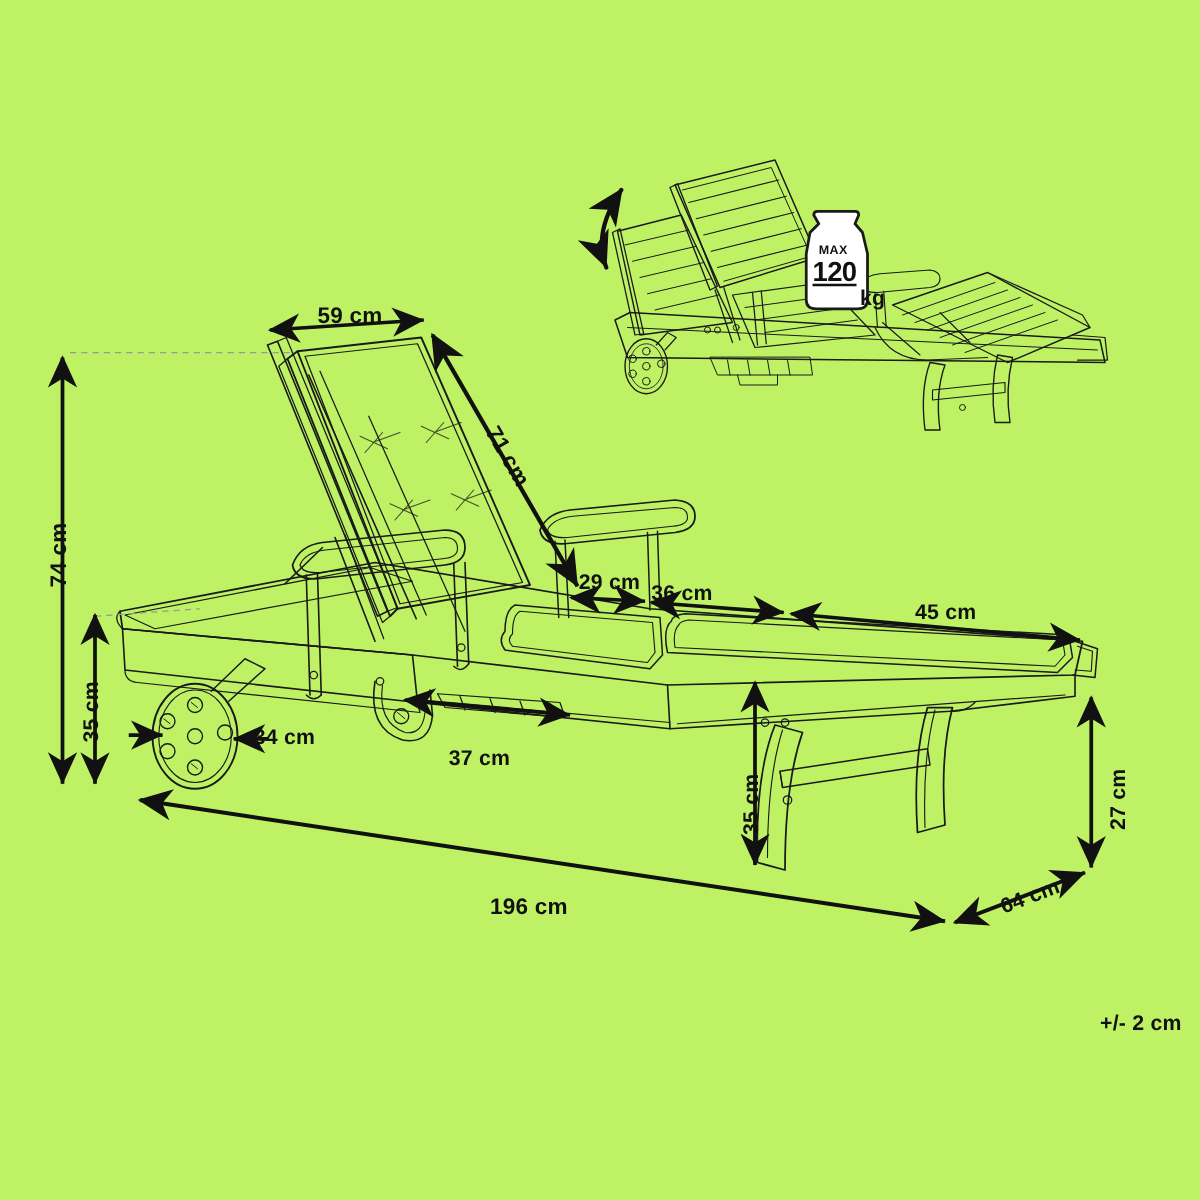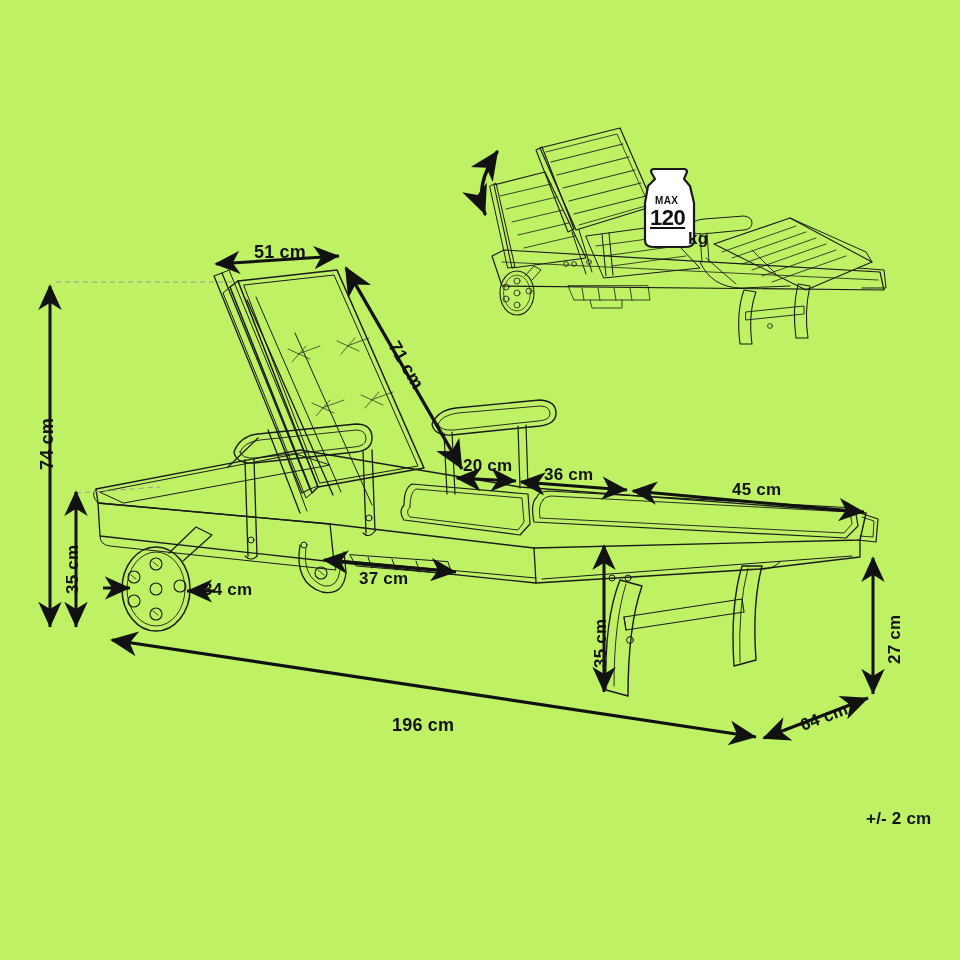--- a/index.html
+++ b/index.html
@@ -34,20 +34,21 @@
     letter-spacing: 0.2px;
     line-height: 1;
     user-select: none;
   }
   .sz-18 { font-size: 18px; }
   .sz-17 { font-size: 17px; }
   .tol {
     font-size: 17px;
     font-weight: bold;
     color: #111111;
+    margin-left: 14px;
   }
   .rot-90 { transform: rotate(-90deg); transform-origin: 0 0; }
 </style>
 </head>
 <body>
 
 <div id="stage">
 
   <svg class="layer" viewBox="0 0 960 960">
     <defs>
@@ -339,37 +340,37 @@
   <svg class="layer" viewBox="0 0 960 960">
     <g>
       <path d="M651,172 L655,179 L648,186 L645,203 L645,240 Q645,247 653,247 L686,247 Q694,247 694,240 L694,203 L690,186 L684,179 L687,172 Q687,169 684,169 L654,169 Q651,169 651,172 Z" fill="#ffffff" stroke="#1a1a1a" stroke-width="2.2" stroke-linejoin="round"></path>
     </g>
   </svg>
 
   <div class="dim-label" style="left:655px; top:196px; font-size:10px; letter-spacing:0.3px;">MAX</div>
   <div class="dim-label" style="left:650px; top:207px; font-size:22px; letter-spacing:-0.5px;text-decoration:underline;">120</div>
   <div class="dim-label" style="left:688px; top:230px; font-size:17px;">kg</div>
 
-  <div class="dim-label sz-18" style="left:254px; top:243px;">51 cm</div>
+  <div class="dim-label sz-18" style="left:254px; top:243px;">59 cm</div>
 
   <div class="dim-label sz-18" style="left:401px; top:338px; transform: rotate(60deg); transform-origin: 0 0;">71 cm</div>
 
-  <div class="dim-label sz-17" style="left:463px; top:457px;">20 cm</div>
-
-  <div class="dim-label sz-17" style="left:544px; top:466px;text-align:right;">36 cm</div>
+  <div class="dim-label sz-17" style="left:463px; top:457px;">29 cm</div>
+
+  <div class="dim-label sz-17" style="left:521px; top:466px;text-align:right;">36 cm</div>
 
   <div class="dim-label sz-17" style="left:732px; top:481px;">45 cm</div>
 
   <div class="dim-label sz-18 rot-90" style="left:38px; top:470px;">74 cm</div>
 
   <div class="dim-label sz-17 rot-90" style="left:64px; top:594px;">35 cm</div>
 
   <div class="dim-label sz-17" style="left:203px; top:581px;">34 cm</div>
 
-  <div class="dim-label sz-17" style="left:359px; top:570px;">37 cm</div>
+  <div class="dim-label sz-17" style="left:359px; top:598px;">37 cm</div>
 
   <div class="dim-label sz-17 rot-90" style="left:592px; top:668px;">35 cm</div>
 
   <div class="dim-label sz-18" style="left:392px; top:716px;">196 cm</div>
 
   <div class="dim-label sz-17" style="left:798px; top:718px; transform: rotate(-21deg); transform-origin: 0 0;">64 cm</div>
 
   <div class="dim-label sz-17 rot-90" style="left:886px; top:664px;">27 cm</div>
 
   <div class="dim-label tol" style="left:866px; top:810px;">+/- 2 cm</div>

